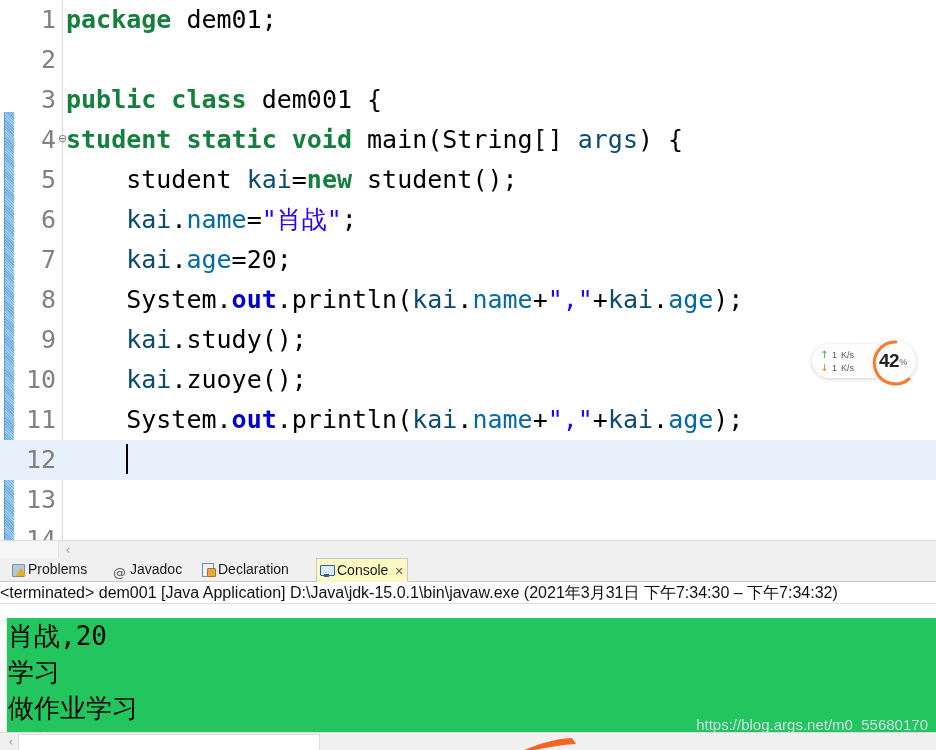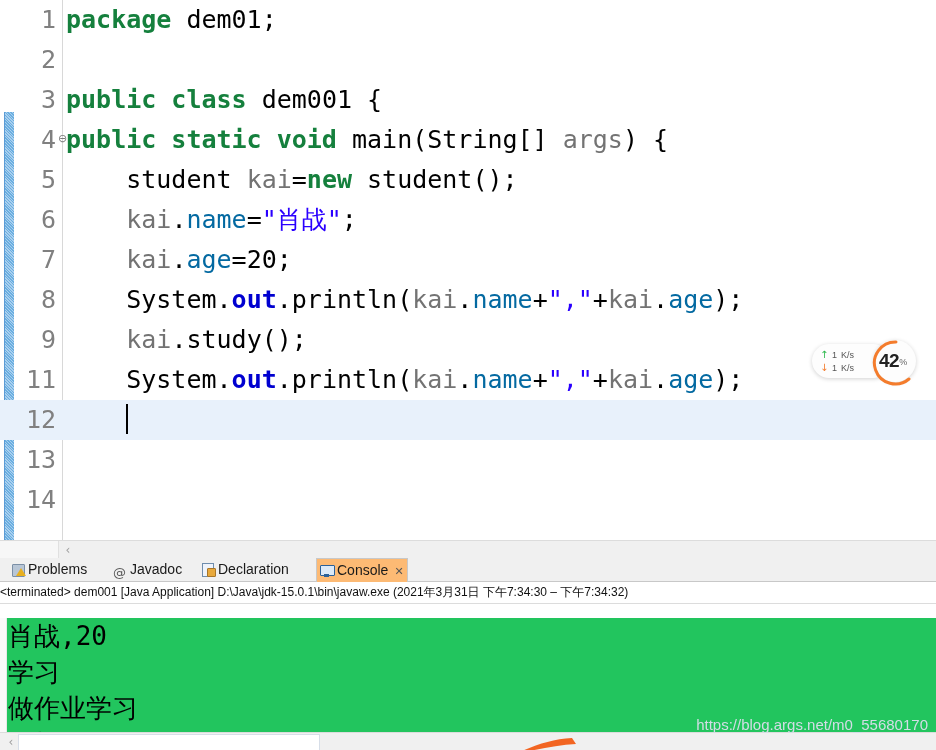--- a/index.html
+++ b/index.html
@@ -107,21 +107,21 @@
     font-family: "DejaVu Sans Mono", monospace;
     font-size: 25px;
     line-height: 40px;
     color: #000000;
     white-space: pre;
   }
   .kw   { color: #15803d; font-weight: bold; }
   .str  { color: #2a00ff; }
   .fld  { color: #0369a1; }
   .sfld { color: #0000d0; font-weight: bold; }
-  .loc  { color: #737373; text-align: right; }
+  .loc  { color: #0c4a6e; text-align: right; }
   .cursor {
     display: inline-block;
     width: 0;
     border-left: 2px solid #000;
     height: 30px;
     vertical-align: -6px;
   }
 
   
   .h-scroll {
@@ -250,21 +250,21 @@
     top: 0;
     height: 23px;
     line-height: 23px;
     font-size: 14px;
     color: #1a1a1a;
     white-space: nowrap;
     padding: 0 3px;
     font-family: "Liberation Sans", sans-serif;
   }
   .tab.active {
-    background: #fdba74;
+    background: #fef9c3;
     border-left: 1px solid #c8c8c8;
     border-right: 1px solid #c8c8c8;
     border-top: 1px solid #c8c8c8;
     border-bottom: 1px solid #ffffff;
   }
   .tab .ticon {
     display: inline-block;
     width: 15px;
     height: 15px;
     vertical-align: -3px;
@@ -334,21 +334,21 @@
     background:#2a6099;
   }
 
   .terminated-line {
     position: absolute;
     left: 0;
     top: 24px;
     width: 936px;
     height: 21px;
     line-height: 21px;
-    font-size: 12px;
+    font-size: 16px;
     color: #111;
     white-space: nowrap;
     background: #ffffff;
     border-bottom: 1px solid #dcdcdc;
     font-family: "Liberation Sans", sans-serif;
     overflow: hidden;
   }
 
   .console-out {
     position: absolute;
@@ -437,26 +437,27 @@
     <div class="marker-bar">
       <div class="change-bar"></div>
     </div>
 
     <div class="gutter"></div>
 
     <div class="code-rows" id="code-rows">
         <div class="row"><div class="lineno">1</div><div class="code"><span class="kw">package</span><span> dem01;</span></div></div>
         <div class="row"><div class="lineno">2</div><div class="code"></div></div>
         <div class="row"><div class="lineno">3</div><div class="code"><span class="kw">public class</span><span> dem001 {</span></div></div>
-        <div class="row"><div class="lineno">4</div><div class="fold">⊖</div><div class="code"><span class="kw">public static void</span><span> main(String[] </span><span class="loc">args</span><span>) {</span></div></div>
+        <div class="row"><div class="lineno">4</div><div class="fold">⊖</div><div class="code"><span class="kw">student static void</span><span> main(String[] </span><span class="loc">args</span><span>) {</span></div></div>
         <div class="row"><div class="lineno">5</div><div class="code"><span>    student </span><span class="loc">kai</span><span>=</span><span class="kw">new</span><span> student();</span></div></div>
         <div class="row"><div class="lineno">6</div><div class="code"><span>    </span><span class="loc">kai</span><span>.</span><span class="fld">name</span><span>=</span><span class="str">"肖战"</span><span>;</span></div></div>
         <div class="row"><div class="lineno">7</div><div class="code"><span>    </span><span class="loc">kai</span><span>.</span><span class="fld">age</span><span>=20;</span></div></div>
         <div class="row"><div class="lineno">8</div><div class="code"><span>    System.</span><span class="sfld">out</span><span>.println(</span><span class="loc">kai</span><span>.</span><span class="fld">name</span><span>+</span><span class="str">","</span><span>+</span><span class="loc">kai</span><span>.</span><span class="fld">age</span><span>);</span></div></div>
         <div class="row"><div class="lineno">9</div><div class="code"><span>    </span><span class="loc">kai</span><span>.study();</span></div></div>
+        <div class="row"><div class="lineno">10</div><div class="code"><span>    </span><span class="loc">kai</span><span>.zuoye();</span></div></div>
         <div class="row"><div class="lineno">11</div><div class="code"><span>    System.</span><span class="sfld">out</span><span>.println(</span><span class="loc">kai</span><span>.</span><span class="fld">name</span><span>+</span><span class="str">","</span><span>+</span><span class="loc">kai</span><span>.</span><span class="fld">age</span><span>);</span></div></div>
         <div class="row current"><div class="lineno">12</div><div class="code"><span>    </span><span class="cursor"></span></div></div>
         <div class="row"><div class="lineno">13</div><div class="code"></div></div>
         <div class="row"><div class="lineno">14</div><div class="code"></div></div>
       </div>
 
   </div>
 
   <div class="h-scroll">
     <div class="track-left"></div>

